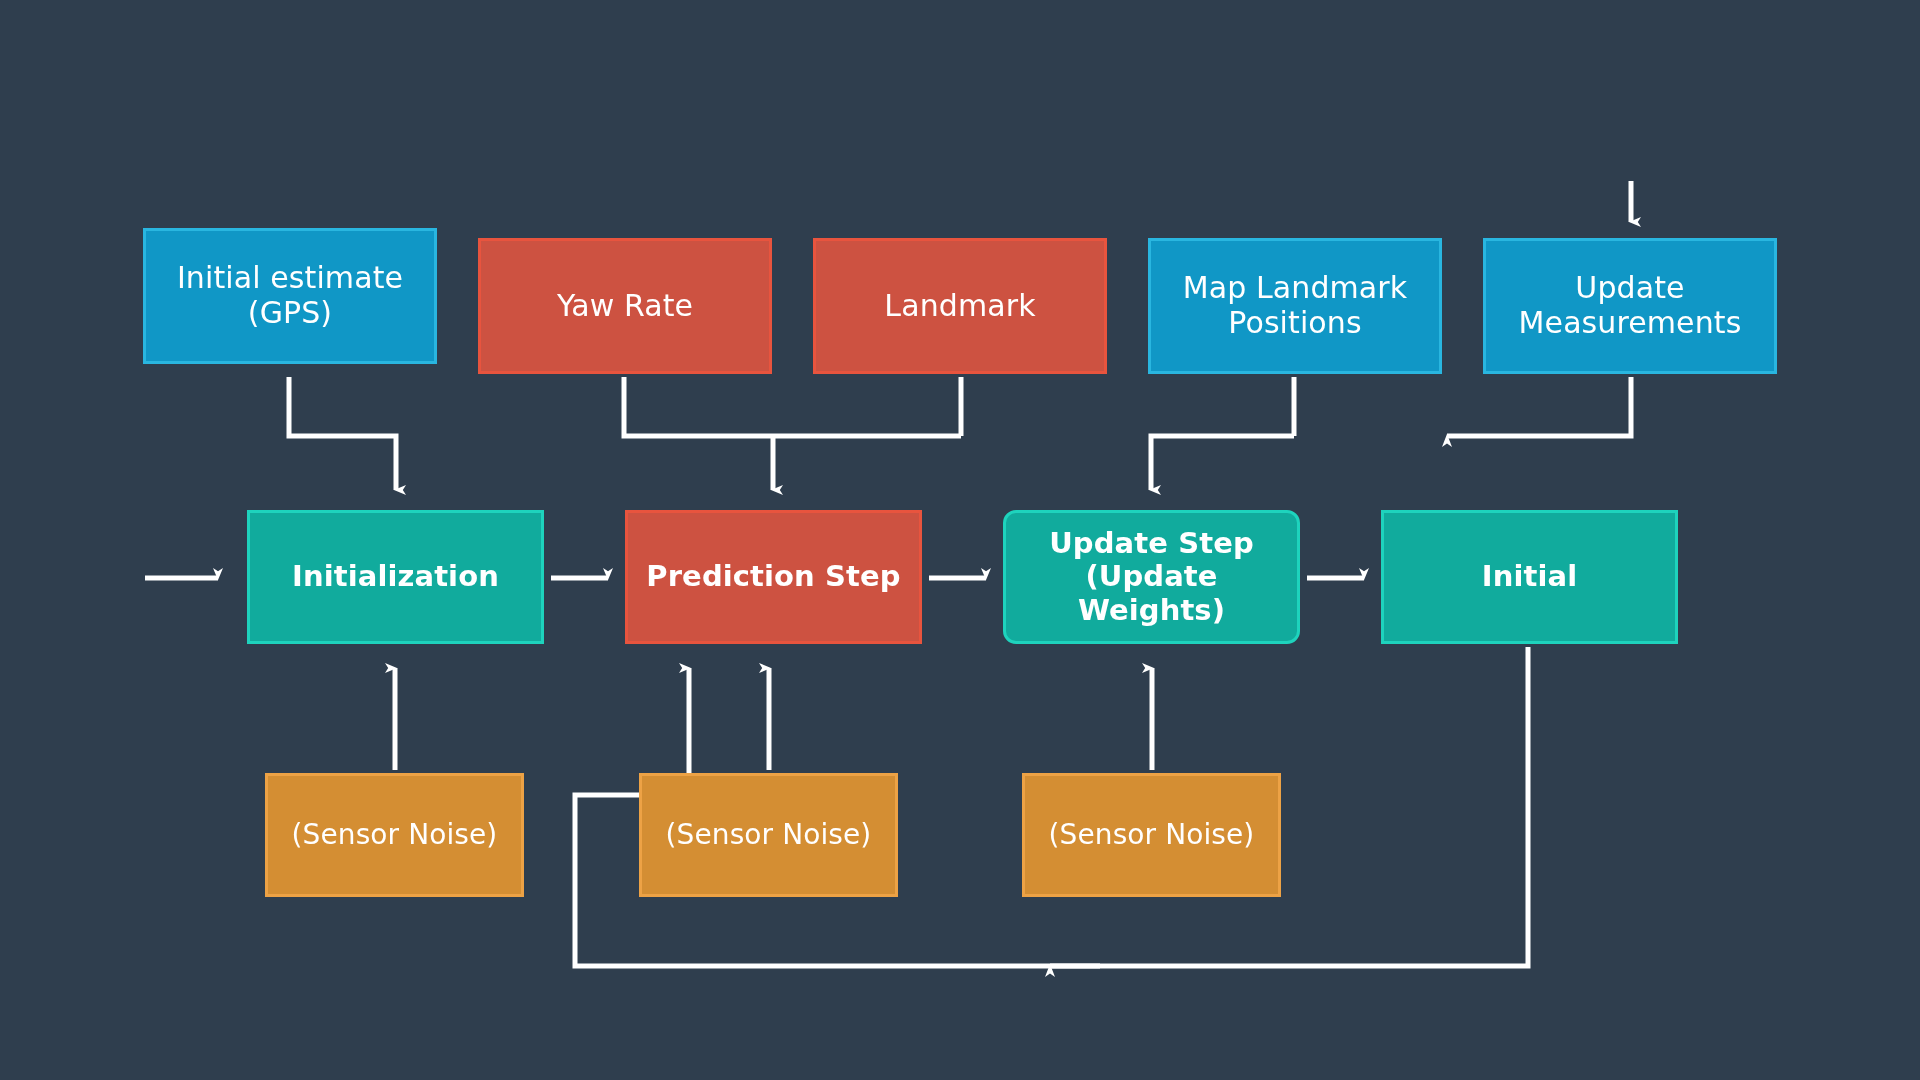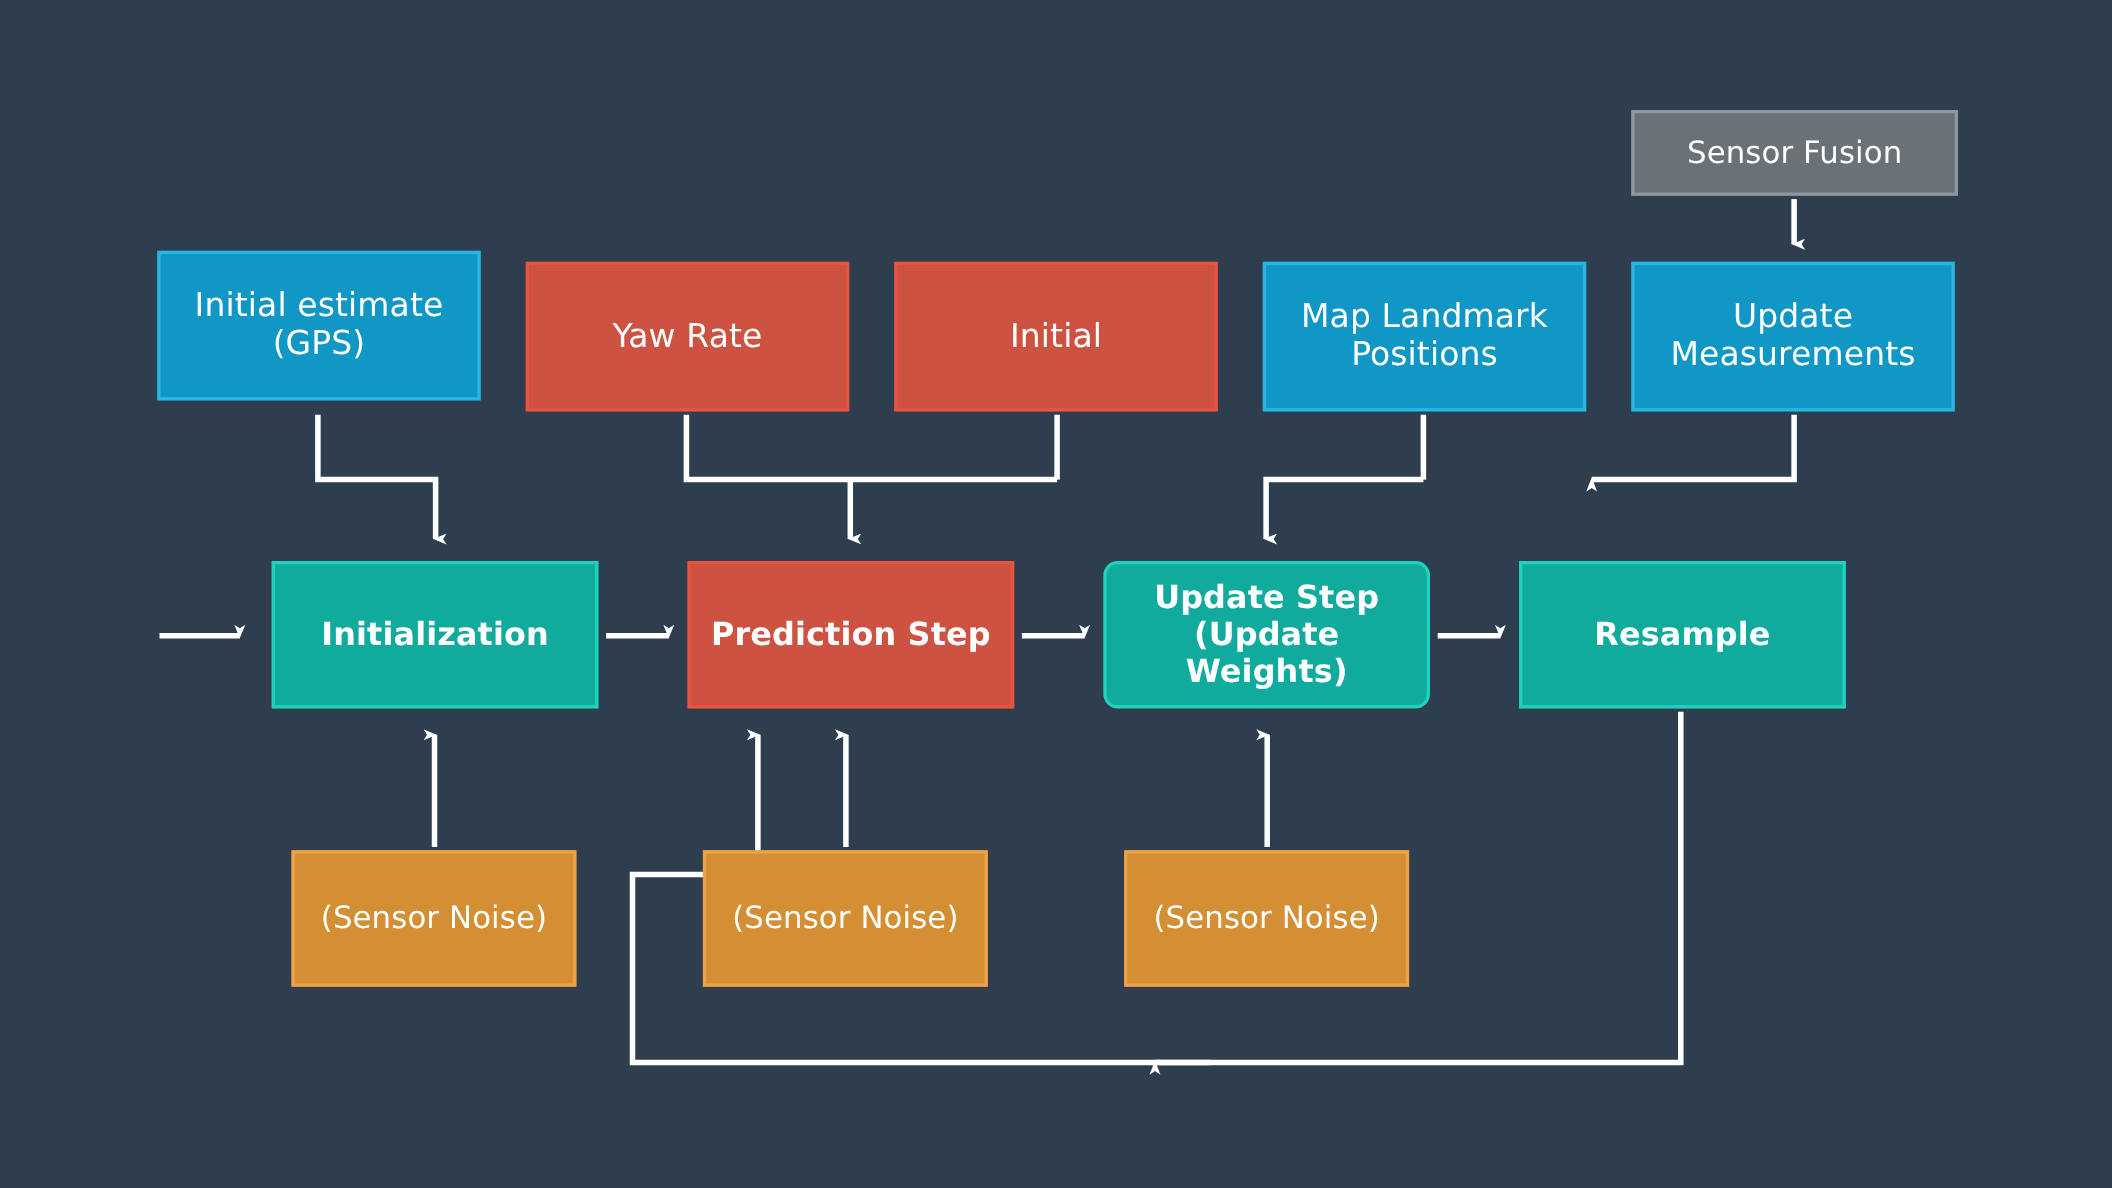--- a/index.html
+++ b/index.html
@@ -131,35 +131,32 @@
       <path d="M 395,770 L 395,668" marker-end="url(#ah-up)"></path>
       <path d="M 769,770 L 769,668" marker-end="url(#ah-up)"></path>
       <path d="M 1152,770 L 1152,668" marker-end="url(#ah-up)"></path>
 
       <path d="M 1528,647 L 1528,966 L 575,966 L 575,795 L 689,795 L 689,668" marker-end="url(#ah-up)"></path>
 
       <path d="M 1100,966 L 1050,966" marker-end="url(#ah-mid-left)"></path>
     </g>
   </svg>
 
-  <div class="node n-group-gray" style="left:1483px; top:100px; width:297px; height:78px;">
-    <span class="lbl">Sensor Fusion</span>
-  </div>
 
   <div class="node n-source-blue" style="left:143px; top:228px; width:294px; height:136px;">
     <span class="lbl">Initial estimate
 (GPS)</span>
   </div>
 
   <div class="node n-source-red" style="left:478px; top:238px; width:294px; height:136px;">
     <span class="lbl">Yaw Rate</span>
   </div>
 
   <div class="node n-source-red" style="left:813px; top:238px; width:294px; height:136px;">
-    <span class="lbl">Initial</span>
+    <span class="lbl">Landmark</span>
   </div>
 
   <div class="node n-source-blue" style="left:1148px; top:238px; width:294px; height:136px;">
     <span class="lbl">Map Landmark
 Positions</span>
   </div>
 
   <div class="node n-source-blue" style="left:1483px; top:238px; width:294px; height:136px;">
     <span class="lbl">Update
 Measurements</span>
@@ -172,21 +169,21 @@
   <div class="node n-step-red" style="left:625px; top:510px; width:297px; height:134px;">
     <span class="lbl">Prediction Step</span>
   </div>
 
   <div class="node n-step-teal" style="left:1003px; top:510px; width:297px; height:134px;border-radius:13px;">
     <span class="lbl">Update Step
 (Update Weights)</span>
   </div>
 
   <div class="node n-step-teal" style="left:1381px; top:510px; width:297px; height:134px;">
-    <span class="lbl">Resample</span>
+    <span class="lbl">Initial</span>
   </div>
 
   <div class="node n-noise-orange" style="left:265px; top:773px; width:259px; height:124px;">
     <span class="lbl">(Sensor Noise)</span>
   </div>
 
   <div class="node n-noise-orange" style="left:639px; top:773px; width:259px; height:124px;">
     <span class="lbl">(Sensor Noise)</span>
   </div>
 

